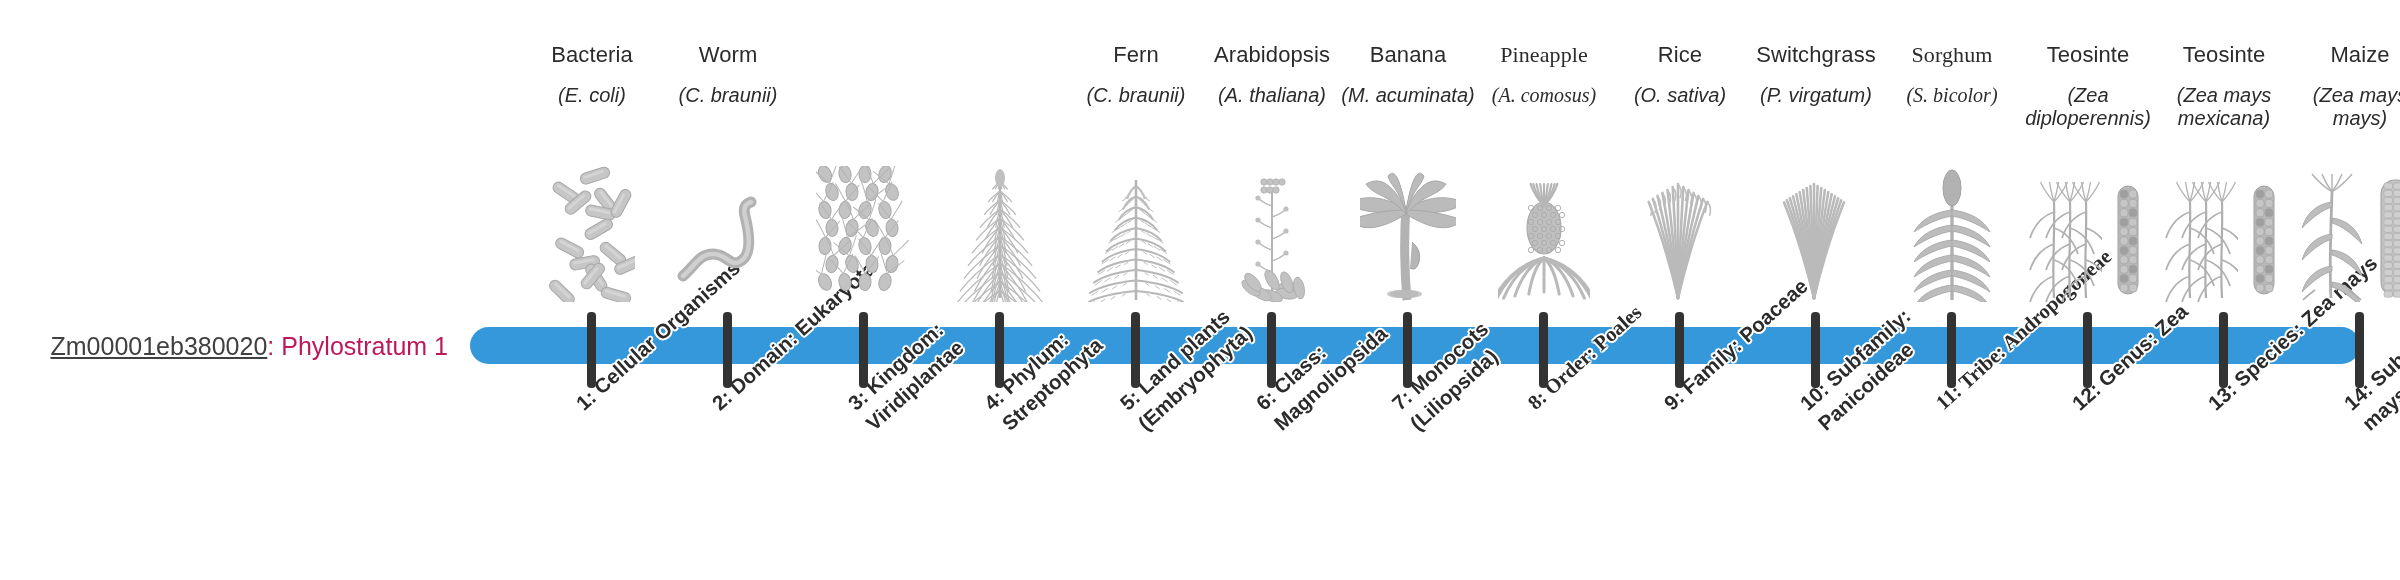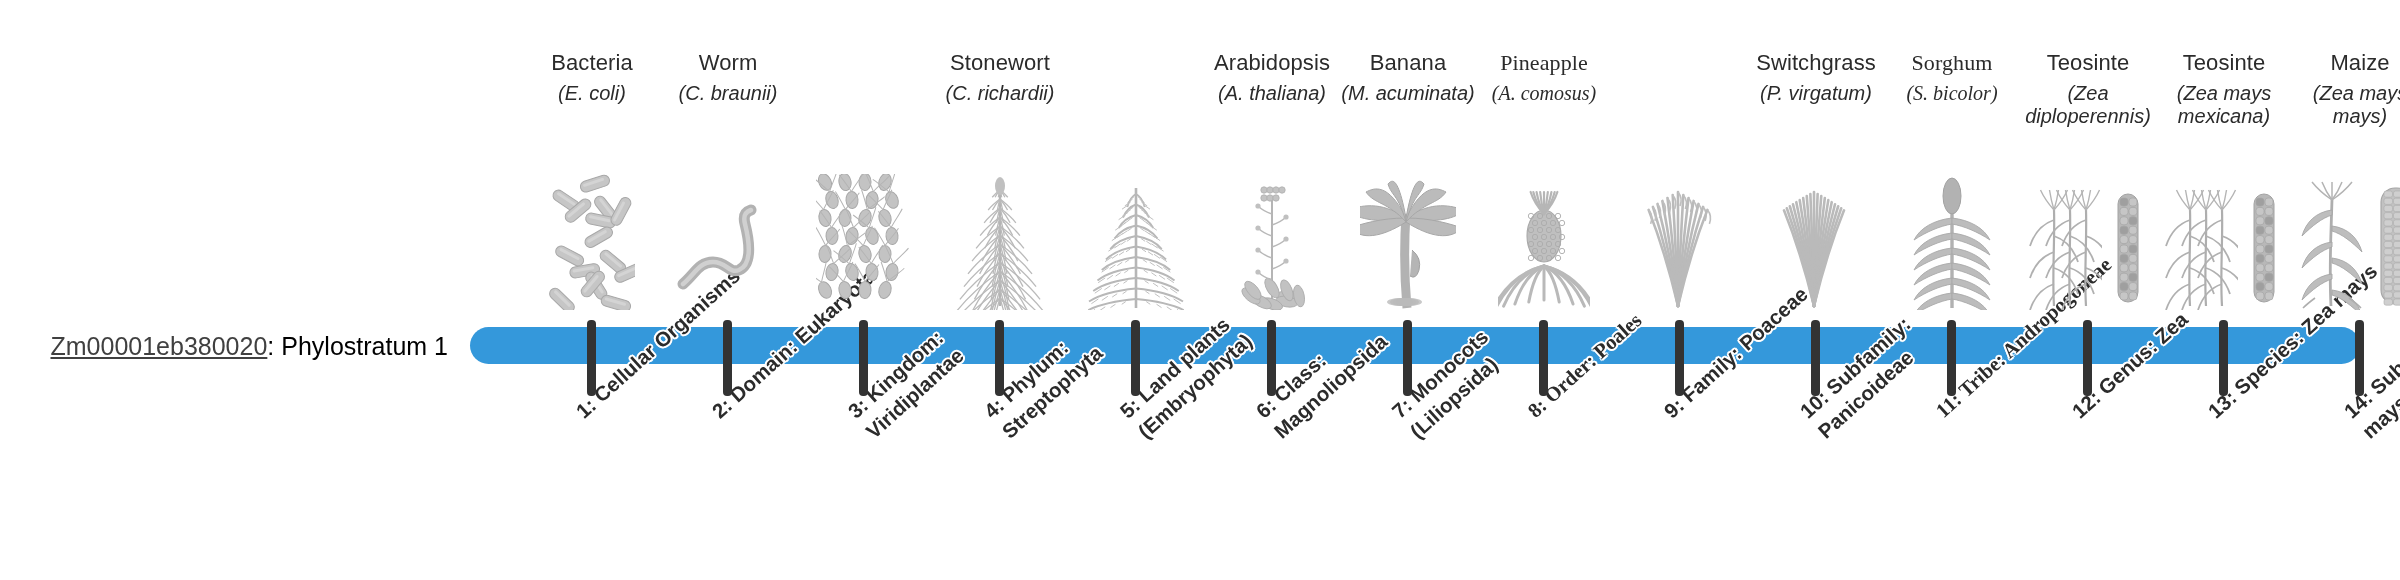--- a/index.html
+++ b/index.html
@@ -32,28 +32,28 @@
     line-height: 30px;
     white-space: nowrap;
   }
   .row-label .gene-link {
     color: #3d8fd1;
     text-decoration: underline;
     text-underline-offset: 2px;
     cursor: pointer;
   }
   .row-label .ps-text {
-    color: #000000;
+    color: #be185d;
   }
 
   
   .columns {
     position: absolute;
     left: 462px;
-    top: 12px;
+    top: 4px;
     width: 1900px;
     height: 528px;
   }
   .col {
     position: absolute;
     top: 0;
     width: 136px;
     height: 580px;
   }
 
@@ -64,21 +64,21 @@
     width: 154px;
     text-align: center;
   }
   .common-name {
     font-size: 22px;
     line-height: 26px;
     color: #2b2b2b;
     letter-spacing: .1px;
   }
   .sci-name {
-    margin-top: 6px;
+    margin-top: 16px;
     font-size: 20px;
     line-height: 23px;
     font-style: italic;
     color: #2b2b2b;
   }
 
   
   .illus {
     position: absolute;
     top: 168px;
@@ -374,24 +374,20 @@
               <ellipse cx="0" cy="0" rx="6" ry="8.6" fill="#d5d5d5" stroke="#a9a9a9" stroke-width="1"></ellipse>
               <path d="M0 -8.6 C6 -17 10 -21 13 -26" fill="none" stroke="#bdbdbd" stroke-width="1"></path>
               <path d="M0 -8.6 C-5 -17 -8 -22 -11 -26" fill="none" stroke="#bdbdbd" stroke-width="1"></path>
             </g>
           </svg>
         </div>
         <div class="strat">3: Kingdom: Viridiplantae</div>
       </div>
       <div class="tick" style="left: 397px; background: rgb(51, 51, 51);"></div>
       <div class="col" style="left: 470px;">
-        <div class="col-head">
-          <div class="common-name">Stonewort</div>
-          <div class="sci-name">(C. richardii)</div>
-        </div>
         <div class="illus">
           <svg width="92" height="136" viewBox="0 0 92 136">
             <path d="M46 132 L46 10" stroke="#bcbcbc" stroke-width="2.4" fill="none"></path>
             <path d="M46 16 q -5.066926557117452 3.75 -7.769287387580093 7.25" stroke="#c6c6c6" stroke-width="1.3" fill="none"></path>
             <path d="M46 16 q -3.2288332260622132 3.75 -4.950877613295393 7.25" stroke="#c6c6c6" stroke-width="1.3" fill="none"></path>
             <path d="M46 16 q -1.1085705834720798 3.75 -1.6998082279905222 7.25" stroke="#c6c6c6" stroke-width="1.3" fill="none"></path>
             <path d="M46 16 q 1.1085705834720798 3.75 1.6998082279905222 7.25" stroke="#c6c6c6" stroke-width="1.3" fill="none"></path>
             <path d="M46 16 q 3.2288332260622132 3.75 4.950877613295393 7.25" stroke="#c6c6c6" stroke-width="1.3" fill="none"></path>
             <path d="M46 16 q 5.066926557117452 3.75 7.769287387580093 7.25" stroke="#c6c6c6" stroke-width="1.3" fill="none"></path>
             <path d="M46 25 q -7.701728366818526 5.699999999999999 -11.80931682912174 11.02" stroke="#c6c6c6" stroke-width="1.3" fill="none"></path>
@@ -466,20 +462,24 @@
             <path d="M46 124 q 8.026051024337859 27.150000000000002 12.306611570651382 52.49" stroke="#c6c6c6" stroke-width="1.3" fill="none"></path>
             <path d="M46 124 q 23.376752556690427 27.150000000000002 35.84435392025865 52.49" stroke="#c6c6c6" stroke-width="1.3" fill="none"></path>
             <path d="M46 124 q 36.68454827353035 27.150000000000002 56.24964068607987 52.49" stroke="#c6c6c6" stroke-width="1.3" fill="none"></path>
             <ellipse cx="46" cy="12" rx="5" ry="9" fill="#cfcfcf"></ellipse>
           </svg>
         </div>
         <div class="strat">4: Phylum: Streptophyta</div>
       </div>
       <div class="tick" style="left: 533px; background: rgb(51, 51, 51);"></div>
       <div class="col" style="left: 606px;">
+        <div class="col-head">
+          <div class="common-name">Fern</div>
+          <div class="sci-name">(C. braunii)</div>
+        </div>
         <div class="illus">
           <svg width="96" height="136" viewBox="0 0 96 136">
             <path d="M48 134 C48 100 48 60 48 14" stroke="#bfbfbf" stroke-width="2.6" fill="none"></path>
             <path d="M48 20 C44.15 22 41 27 39.25 33" stroke="#c2c2c2" stroke-width="1.9" fill="none"></path>
             <path d="M48 20 C51.85 22 55 27 56.75 33" stroke="#c2c2c2" stroke-width="1.9" fill="none"></path>
             <path d="M46.25 22.6 l -4 2.7" stroke="#cfcfcf" stroke-width="1" fill="none"></path>
             <path d="M49.75 22.6 l 4 2.7" stroke="#cfcfcf" stroke-width="1" fill="none"></path>
             <path d="M44.5 25.2 l -5 3.4" stroke="#cfcfcf" stroke-width="1" fill="none"></path>
             <path d="M51.5 25.2 l 5 3.4" stroke="#cfcfcf" stroke-width="1" fill="none"></path>
             <path d="M42.75 27.8 l -6 4.1" stroke="#cfcfcf" stroke-width="1" fill="none"></path>
@@ -733,20 +733,24 @@
             <path d="M46 40 q 2.69941265212638 -10 3.824167923845705 -22" stroke="#bfbfbf" stroke-width="2.2" fill="none" stroke-linecap="round"></path>
             <path d="M46 40 q 5.260453761468929 -10 7.452309495414315 -22" stroke="#bfbfbf" stroke-width="2.2" fill="none" stroke-linecap="round"></path>
             <path d="M46 40 q 7.551844692598049 -10 10.698446647847236 -22" stroke="#bfbfbf" stroke-width="2.2" fill="none" stroke-linecap="round"></path>
             <path d="M46 40 q 9.456129043280665 -10 13.396182811314274 -22" stroke="#bfbfbf" stroke-width="2.2" fill="none" stroke-linecap="round"></path>
           </svg>
         </div>
         <div class="strat">8: Order: Poales</div>
       </div>
       <div class="tick" style="left: 1077px; background: rgb(51, 51, 51);"></div>
       <div class="col" style="left: 1150px;">
+        <div class="col-head">
+          <div class="common-name">Rice</div>
+          <div class="sci-name">(O. sativa)</div>
+        </div>
         <div class="illus">
           <svg width="96" height="136" viewBox="0 0 96 136">
             <path d="M46 132 Q33.22670969643304 77.93846153846154 16.621432301796 35.86153846153846" stroke="#c5c5c5" stroke-width="2.6" fill="none" stroke-linecap="round"></path>
             <path d="M16.621432301796 35.86153846153846 q 5 6 2 14" stroke="#cdcdcd" stroke-width="1.6" fill="none"></path>
             <path d="M46 132 Q35.084709796109905 76.61538461538461 20.894832531052792 32.88461538461539" stroke="#c5c5c5" stroke-width="2.6" fill="none" stroke-linecap="round"></path>
             <path d="M20.894832531052792 32.88461538461539 q 5 6 2 14" stroke="#cdcdcd" stroke-width="1.6" fill="none"></path>
             <path d="M46 132 Q37.08806078693074 75.29230769230769 25.502539809940703 29.907692307692308" stroke="#c5c5c5" stroke-width="2.6" fill="none" stroke-linecap="round"></path>
             <path d="M25.502539809940703 29.907692307692308 q 5 6 2 14" stroke="#cdcdcd" stroke-width="1.6" fill="none"></path>
             <path d="M46 132 Q39.21008551727146 73.96923076923076 30.38319668972435 26.93076923076923" stroke="#c5c5c5" stroke-width="2.6" fill="none" stroke-linecap="round"></path>
             <path d="M30.38319668972435 26.93076923076923 q 5 6 2 14" stroke="#cdcdcd" stroke-width="1.6" fill="none"></path>

